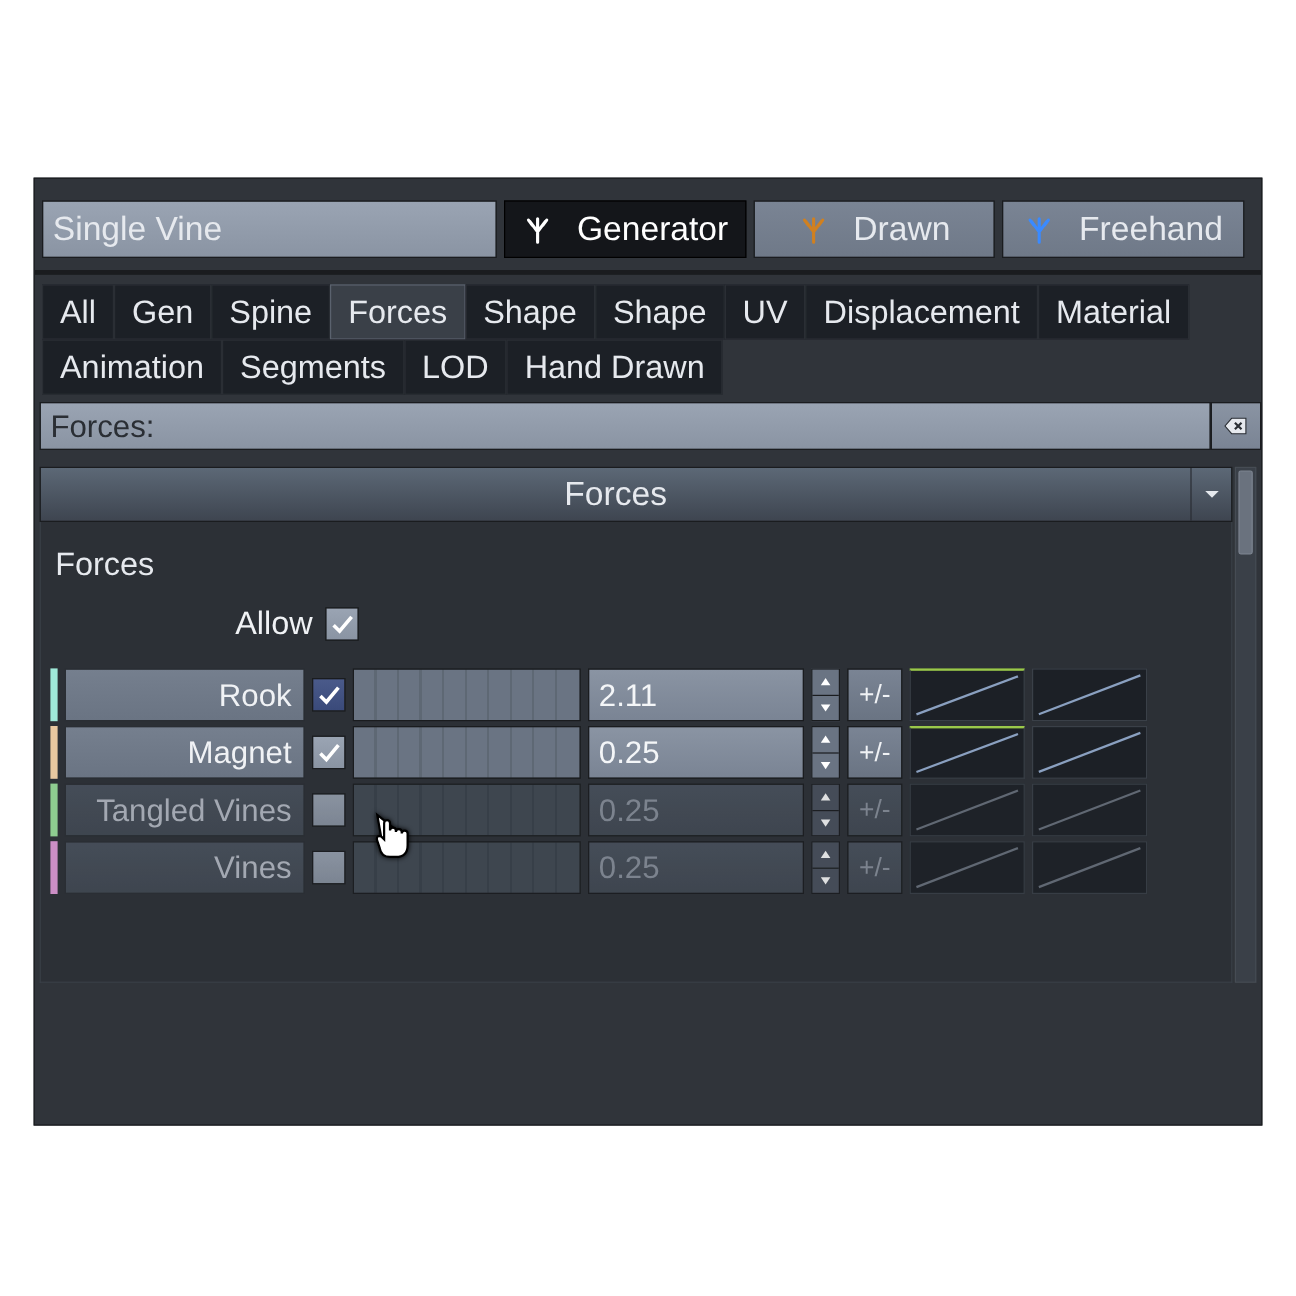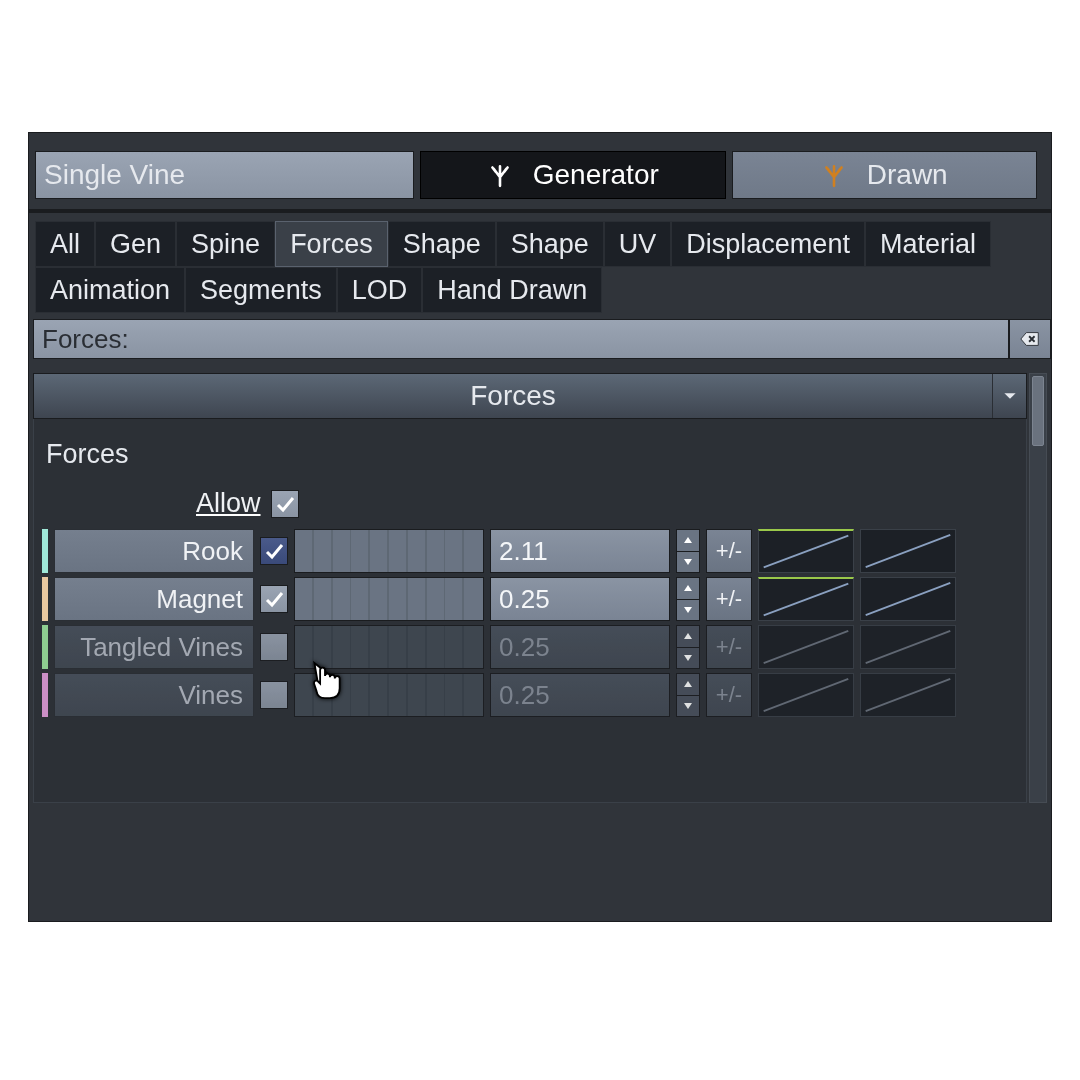--- a/index.html
+++ b/index.html
@@ -1,19 +1,19 @@
 <!DOCTYPE html>
 <html><head>
 <meta charset="utf-8">
 <style>
   * { box-sizing: border-box; margin: 0; padding: 0; font-family: "Segoe UI", Arial, sans-serif; }
   body { background: #fff; width: 1080px; height: 1080px; position: relative; }
   .panel {
     position: absolute;
-    left: 28px; top: 132px;
+    left: 28px; top: 148px;
     width: 1024px; height: 790px;
     background: #30343a;
     border: 1px solid #1a1c1f;
     color: #fff;
     font-size: 26px;
   }
 
   
   .top-row { display: flex; gap: 6px; padding: 18px 14px 10px 6px; align-items: stretch; }
   .name-field {
@@ -112,23 +112,22 @@
   .group-body {
     border: 1px solid #3a4048; border-top:none;
     padding: 16px 8px 16px 8px;
     background: #2c3036;
     flex:1;
   }
   .group-subtitle { font-size: 27px; color:#e6e9ee; margin: 4px 0 18px 4px; }
 
   .allow-row {
     display:flex; align-items:center; gap: 10px;
-    margin-bottom: 10px;
+    margin-bottom: 22px;
     padding-left: 154px;
-    text-decoration: underline;
   }
   .allow-row .lbl { font-size:27px; color:#f0f2f5; }
   .chk {
     width: 28px; height: 28px;
     background: linear-gradient(#9aa4b3,#8a94a3);
     border: 1px solid #1a1c1f;
     display:flex; align-items:center; justify-content:center;
     cursor:pointer;
   }
   .chk.blue { background: linear-gradient(#4a5a8a,#3a4a7a); }
@@ -244,20 +243,28 @@
       <span>Generator</span>
     </div>
     <div class="mode-tab">
       <span class="tree-icon">
         <svg viewBox="0 0 24 24">
             <path d="M12 22 V14 M12 14 L6 6 M12 14 L18 6 M12 14 L12 4 M8 9 L5 5 M16 9 L19 5" stroke="#d08020" stroke-width="2.4" fill="none" stroke-linecap="round"></path>
           </svg>
       </span>
       <span>Drawn</span>
     </div>
+    <div class="mode-tab">
+      <span class="tree-icon">
+        <svg viewBox="0 0 24 24">
+            <path d="M12 22 V14 M12 14 L6 6 M12 14 L18 6 M12 14 L12 4 M8 9 L5 5 M16 9 L19 5" stroke="#3a8aff" stroke-width="2.4" fill="none" stroke-linecap="round"></path>
+          </svg>
+      </span>
+      <span>Freehand</span>
+    </div>
   </div>
 
   <div class="divider"></div>
 
   <div class="sub-tabs" id="subtabs">
       <div class="sub-tab">All</div>
       <div class="sub-tab">Gen</div>
       <div class="sub-tab">Spine</div>
       <div class="sub-tab active">Forces</div>
       <div class="sub-tab">Shape</div>

